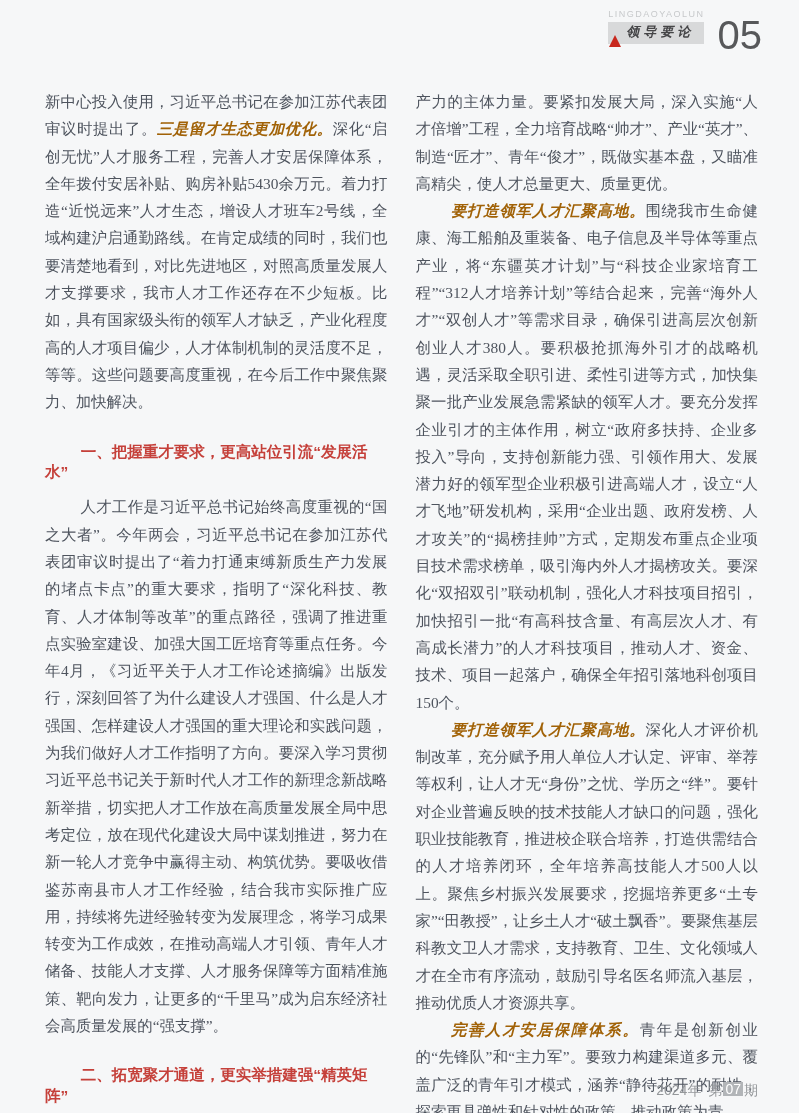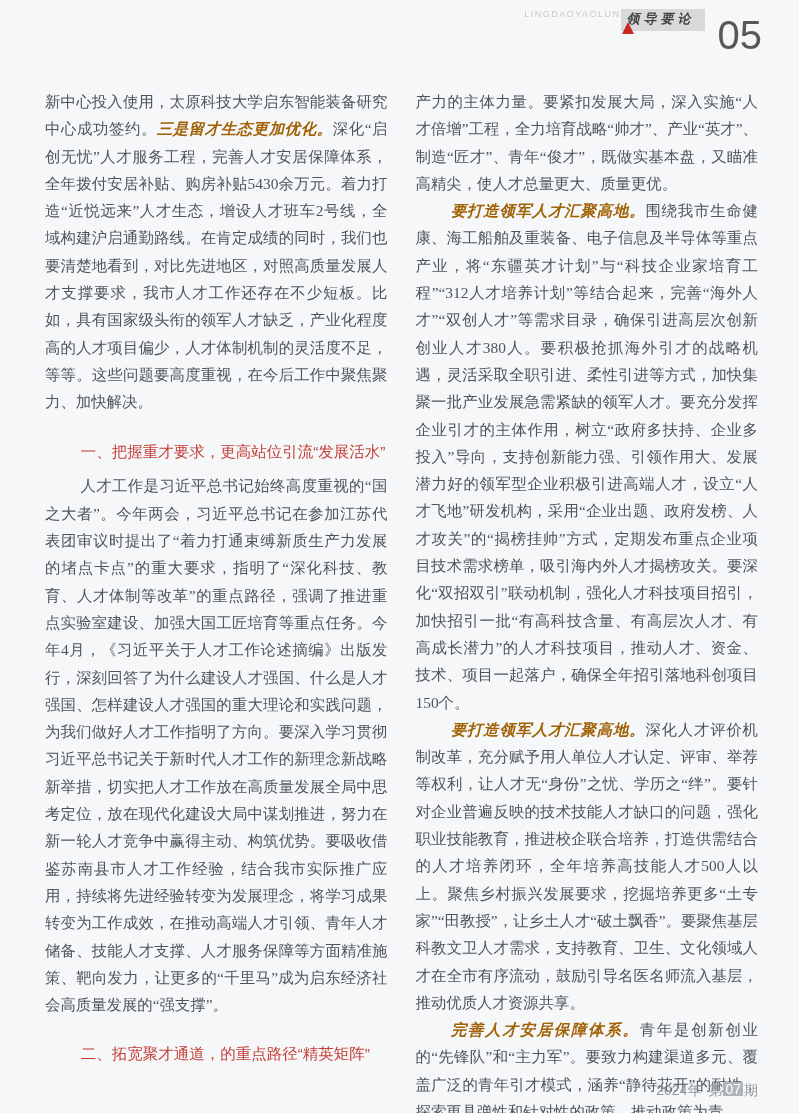--- a/index.html
+++ b/index.html
@@ -10,30 +10,30 @@
     overflow: hidden;
     font-family: "Liberation Serif", "DejaVu Serif", serif;
     color: #4e545e;
   }
 
   
   .page-header {
     position: absolute; top: 7px; right: 37px;
     display: flex; align-items: flex-start;
   }
-  .brand { display: flex; flex-direction: row; align-items: flex-start; margin-top: 2px; }
+  .brand { display: flex; flex-direction: column; align-items: center; margin-top: 2px; }
   .brand-pinyin {
     font-family: "Liberation Sans", sans-serif;
     font-size: 9px; color: #c7c9cb; letter-spacing: 1.5px;
     margin-bottom: 3px;
   }
   .brand-badge {
     position: relative;
     background: #d8d9da;
-    padding: 2px 10px 3px 6px;
+    padding: 2px 10px 3px 18px;
     font-size: 13px; font-weight: bold; font-style: italic;
     color: #454547; letter-spacing: 4px;
     line-height: 1.3;
   }
   .tri {
     position: absolute; left: 1px; bottom: -3px;
     width: 0; height: 0;
     border-left: 6px solid transparent;
     border-right: 6px solid transparent;
     border-bottom: 12px solid #c8281e;
@@ -53,21 +53,21 @@
   .body-p {
     margin: 0;
     font-size: 15.4px; line-height: 27.3px;
     text-align: justify;
     text-indent: 2.3em;
     color: #4e545e;
   }
   .no-indent { text-indent: 0; }
   .heading-red {
     font-family: "Liberation Sans", sans-serif;
-    font-size: 15.5px; font-weight: normal;
+    font-size: 15.5px; font-weight: bold;
     color: #c5403a;
     margin: 26px 0 10px 0;
     text-indent: 2.3em;
     line-height: 1.35;
   }
   .em-blue {
     color: #a16207;
     font-weight: bold;
     font-style: italic;
   }
@@ -96,24 +96,24 @@
     <div class="brand-badge">
       <span class="tri"></span>
       <span>领导要论</span>
     </div>
   </div>
   <div class="page-num">05</div>
 </div>
 
 <div class="columns">
   <div class="col">
-    <p class="body-p no-indent"><span>新中心投入使用，太原科技大学启东智能装备研究中心成功签约。</span><span class="em-blue">三是留才生态更加优化。</span><span>深化“启创无忧”人才服务工程，完善人才安居保障体系，全年拨付安居补贴、购房补贴5430余万元。着力打造“近悦远来”人才生态，增设人才班车2号线，全域构建沪启通勤路线。在肯定成绩的同时，我们也要清楚地看到，对比先进地区，对照高质量发展人才支撑要求，我市人才工作还存在不少短板。比如，具有国家级头衔的领军人才缺乏，产业化程度高的人才项目偏少，人才体制机制的灵活度不足，等等。这些问题要高度重视，在今后工作中聚焦聚力、加快解决。</span></p>
+    <p class="body-p no-indent"><span>新中心投入使用，习近平总书记在参加江苏代表团审议时提出了。</span><span class="em-blue">三是留才生态更加优化。</span><span>深化“启创无忧”人才服务工程，完善人才安居保障体系，全年拨付安居补贴、购房补贴5430余万元。着力打造“近悦远来”人才生态，增设人才班车2号线，全域构建沪启通勤路线。在肯定成绩的同时，我们也要清楚地看到，对比先进地区，对照高质量发展人才支撑要求，我市人才工作还存在不少短板。比如，具有国家级头衔的领军人才缺乏，产业化程度高的人才项目偏少，人才体制机制的灵活度不足，等等。这些问题要高度重视，在今后工作中聚焦聚力、加快解决。</span></p>
     <h2 class="heading-red">一、把握重才要求，更高站位引流“发展活水”</h2>
     <p class="body-p">人才工作是习近平总书记始终高度重视的“国之大者”。今年两会，习近平总书记在参加江苏代表团审议时提出了“着力打通束缚新质生产力发展的堵点卡点”的重大要求，指明了“深化科技、教育、人才体制等改革”的重点路径，强调了推进重点实验室建设、加强大国工匠培育等重点任务。今年4月，《习近平关于人才工作论述摘编》出版发行，深刻回答了为什么建设人才强国、什么是人才强国、怎样建设人才强国的重大理论和实践问题，为我们做好人才工作指明了方向。要深入学习贯彻习近平总书记关于新时代人才工作的新理念新战略新举措，切实把人才工作放在高质量发展全局中思考定位，放在现代化建设大局中谋划推进，努力在新一轮人才竞争中赢得主动、构筑优势。要吸收借鉴苏南县市人才工作经验，结合我市实际推广应用，持续将先进经验转变为发展理念，将学习成果转变为工作成效，在推动高端人才引领、青年人才储备、技能人才支撑、人才服务保障等方面精准施策、靶向发力，让更多的“千里马”成为启东经济社会高质量发展的“强支撑”。</p>
-    <h2 class="heading-red">二、拓宽聚才通道，的重点路径“精英矩阵”</h2>
+    <h2 class="heading-red">二、拓宽聚才通道，更实举措建强“精英矩阵”</h2>
 
   </div>
   <div class="col">
     <p class="body-p no-indent">产力的主体力量。要紧扣发展大局，深入实施“人才倍增”工程，全力培育战略“帅才”、产业“英才”、制造“匠才”、青年“俊才”，既做实基本盘，又瞄准高精尖，使人才总量更大、质量更优。</p>
     <p class="body-p"><span class="em-blue">要打造领军人才汇聚高地。</span><span>围绕我市生命健康、海工船舶及重装备、电子信息及半导体等重点产业，将“东疆英才计划”与“科技企业家培育工程”“312人才培养计划”等结合起来，完善“海外人才”“双创人才”等需求目录，确保引进高层次创新创业人才380人。要积极抢抓海外引才的战略机遇，灵活采取全职引进、柔性引进等方式，加快集聚一批产业发展急需紧缺的领军人才。要充分发挥企业引才的主体作用，树立“政府多扶持、企业多投入”导向，支持创新能力强、引领作用大、发展潜力好的领军型企业积极引进高端人才，设立“人才飞地”研发机构，采用“企业出题、政府发榜、人才攻关”的“揭榜挂帅”方式，定期发布重点企业项目技术需求榜单，吸引海内外人才揭榜攻关。要深化“双招双引”联动机制，强化人才科技项目招引，加快招引一批“有高科技含量、有高层次人才、有高成长潜力”的人才科技项目，推动人才、资金、技术、项目一起落户，确保全年招引落地科创项目150个。</span></p>
     <p class="body-p"><span class="em-blue">要打造领军人才汇聚高地。</span><span>深化人才评价机制改革，充分赋予用人单位人才认定、评审、举荐等权利，让人才无“身份”之忧、学历之“绊”。要针对企业普遍反映的技术技能人才缺口的问题，强化职业技能教育，推进校企联合培养，打造供需结合的人才培养闭环，全年培养高技能人才500人以上。聚焦乡村振兴发展要求，挖掘培养更多“土专家”“田教授”，让乡土人才“破土飘香”。要聚焦基层科教文卫人才需求，支持教育、卫生、文化领域人才在全市有序流动，鼓励引导名医名师流入基层，推动优质人才资源共享。</span></p>
     <p class="body-p"><span class="em-blue">完善人才安居保障体系。</span><span>青年是创新创业的“先锋队”和“主力军”。要致力构建渠道多元、覆盖广泛的青年引才模式，涵养“静待花开”的耐性，探索更具弹性和针对性的政策，推动政策为青</span></p>
   </div>
 </div>
 

